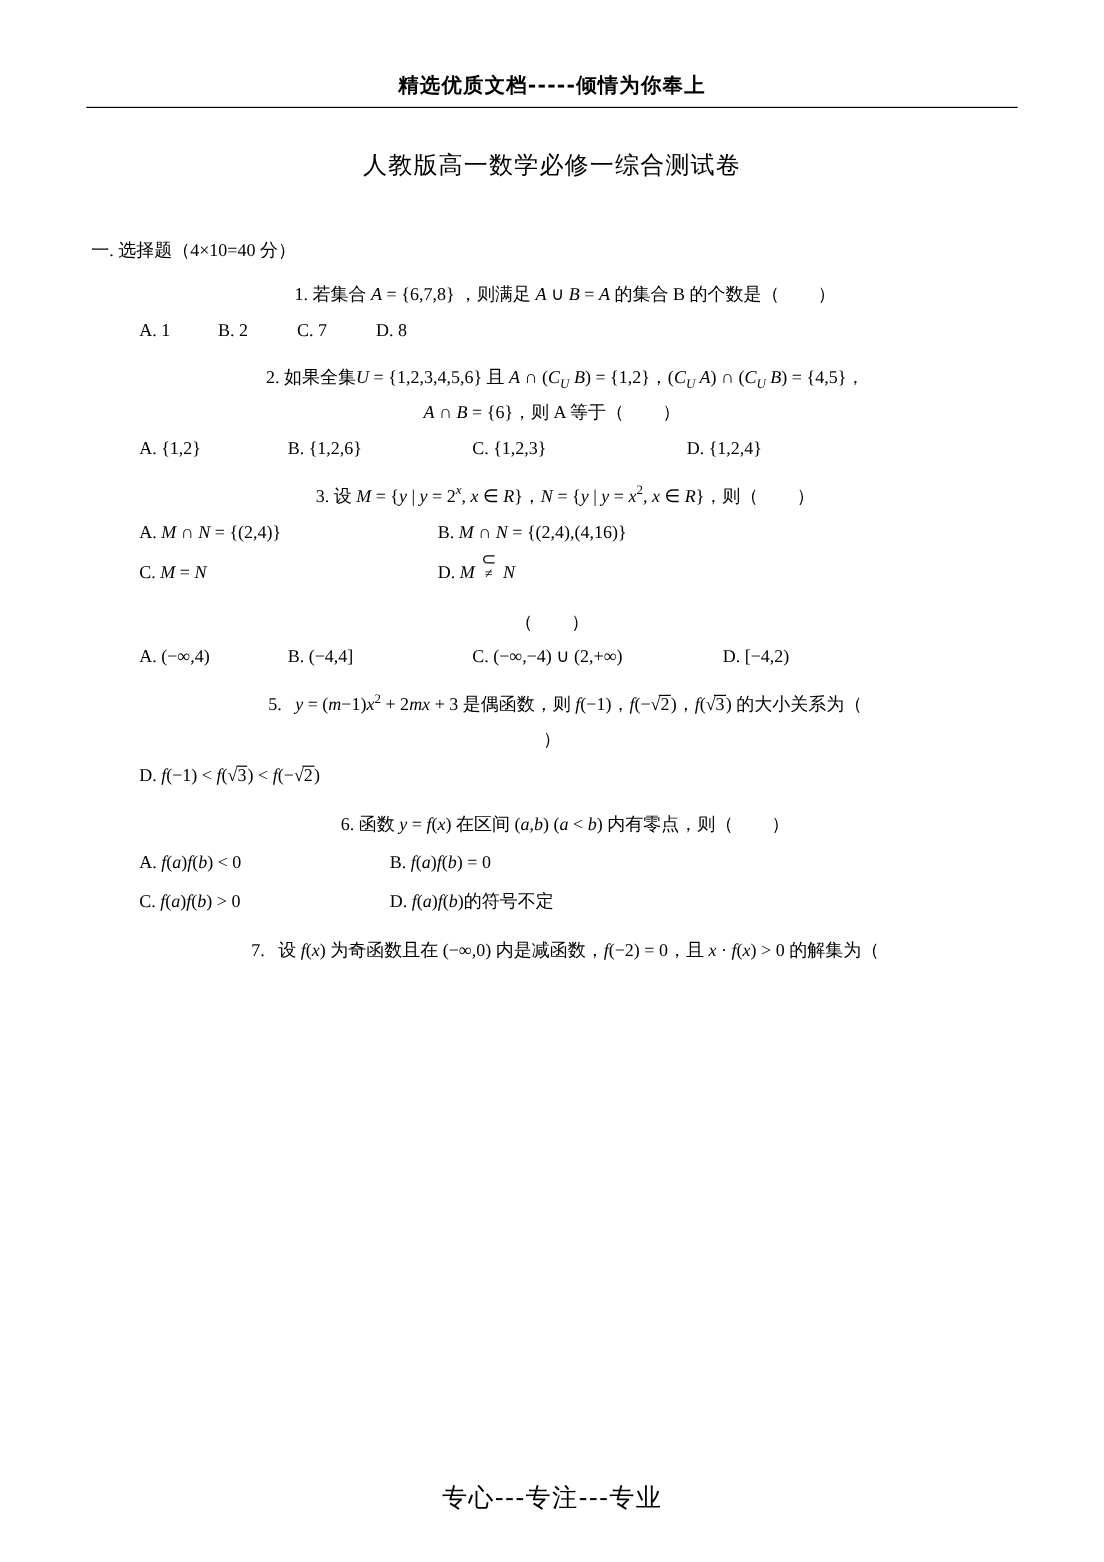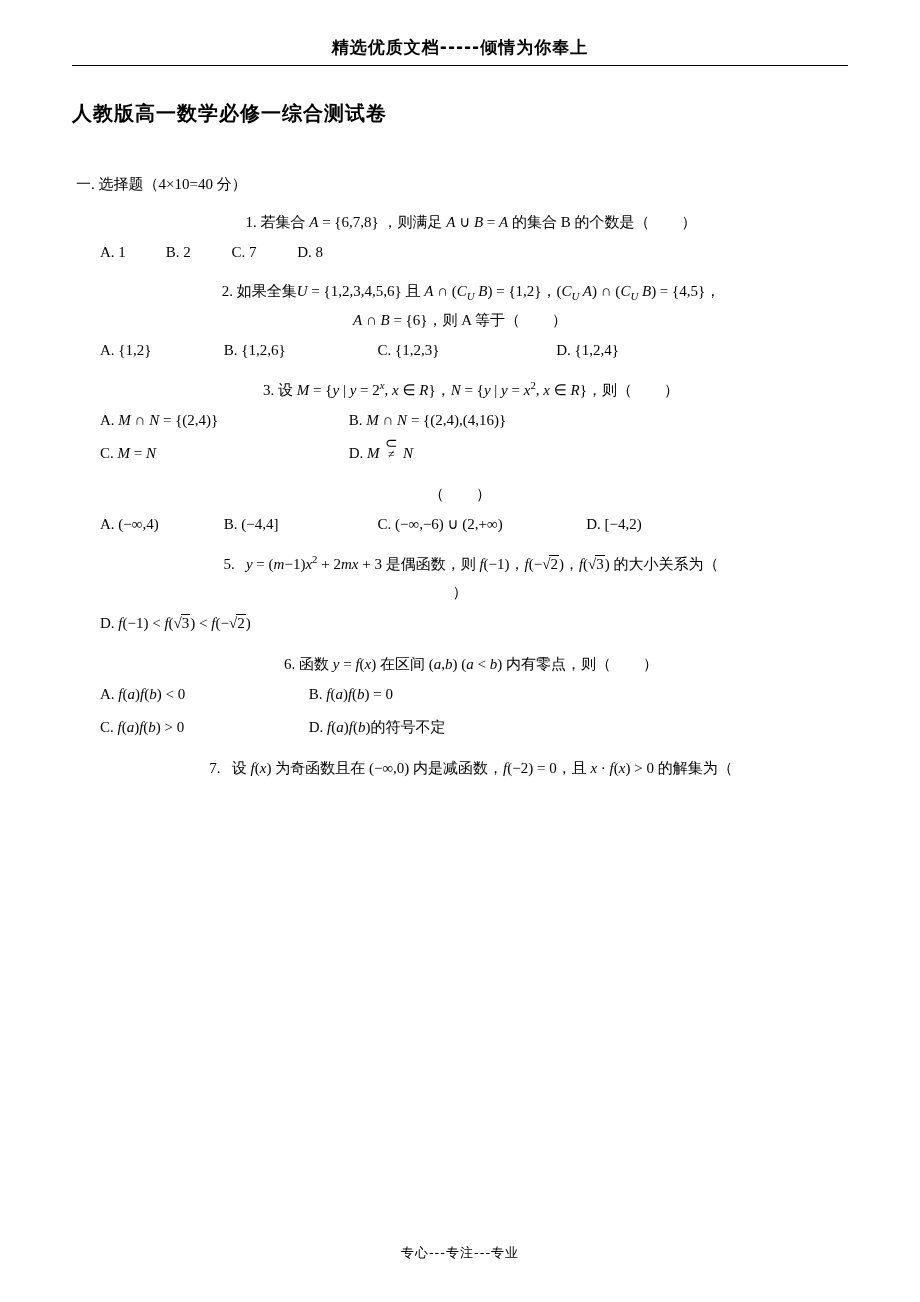--- a/index.html
+++ b/index.html
@@ -12,42 +12,43 @@
     height: 1302px;
     font-family: "Liberation Serif", serif;
     color: #000000;
     position: relative;
     overflow: hidden;
   }
   .page {
     width: 920px;
     height: 1302px;
     box-sizing: border-box;
-    padding: 36px 72px 30px 72px;
+    padding: 60px 72px 30px 72px;
     position: relative;
   }
   
   .header {
     text-align: center;
     font-family: "DejaVu Sans", sans-serif;
     font-weight: bold;
     font-size: 17px;
     letter-spacing: 1px;
     padding-bottom: 6px;
     color: #000;
   }
   .header-rule {
     border-bottom: 1.2px solid #000;
     margin: 0 0 0 0;
     width: 100%;
   }
   
   .doc-title {
+    text-align: center;
     font-family: "DejaVu Sans", sans-serif;
-    font-weight: bold;
+    font-weight: normal;
     font-size: 20px;
     margin-top: 34px;
     margin-bottom: 48px;
     letter-spacing: 1px;
   }
   
   .section-head {
     font-size: 15px;
     margin: 0 0 14px 4px;
   }
@@ -58,21 +59,21 @@
   .q-line {
     font-size: 15px;
     line-height: 1.9;
     margin-left: 22px;
     text-align: center;
   }
   .q-line.indent0 {
     margin-left: 0px;
   }
   .opts {
-    margin-left: 28px;
+    margin-left: 44px;
     font-size: 15px;
     line-height: 2.0;
   }
   .opt-inline {
     display: inline-block;
   }
   .w1 { width: 62px; }
   .w3 { width: 120px; }
   .w4 { width: 150px; }
   .w5 { width: 175px; }
@@ -100,21 +101,21 @@
   .subsetneq .top { display: block; line-height: 0.85; }
   .subsetneq .bot { display: block; line-height: 0.7; font-size: 0.8em; }
   
   .footer {
     position: absolute;
     left: 0;
     right: 0;
     bottom: 40px;
     text-align: center;
     font-family: "DejaVu Sans", sans-serif;
-    font-size: 13px;
+    font-size: 21px;
     letter-spacing: 1px;
   }
 </style>
 </head>
 <body>
 
 <div class="page">
 
   <div class="header">精选优质文档-----倾情为你奉上</div>
   <div class="header-rule"></div>
@@ -173,21 +174,21 @@
     </div>
   </div>
 
   <div class="q">
     <div class="q-line indent0">
       （<span class="blank"></span>）
     </div>
     <div class="opts">
       <span class="opt-inline w3">A. (−∞,4)</span>
       <span class="opt-inline w4">B. (−4,4]</span>
-      <span class="opt-inline w6">C. (−∞,−6) ∪ (2,+∞)</span>
+      <span class="opt-inline w6">C. (−∞,−4) ∪ (2,+∞)</span>
       <span class="opt-inline">D. [−4,2)</span>
     </div>
   </div>
 
   <div class="q">
     <div class="q-line">
       <span>5.</span>
       &nbsp;&nbsp;<span class="mi">y</span> = (<span class="mi">m</span>−1)<span class="mi">x</span><sup class="s">2</sup> + 2<span class="mi">mx</span> + 3 是偶函数，则 <span class="mi">f</span>(−1)，<span class="mi">f</span>(−<span class="radic">√</span><span class="sqrt">2</span>)，<span class="mi">f</span>(<span class="radic">√</span><span class="sqrt">3</span>) 的大小关系为（
     </div>
     <div class="q-line indent0">）</div>

